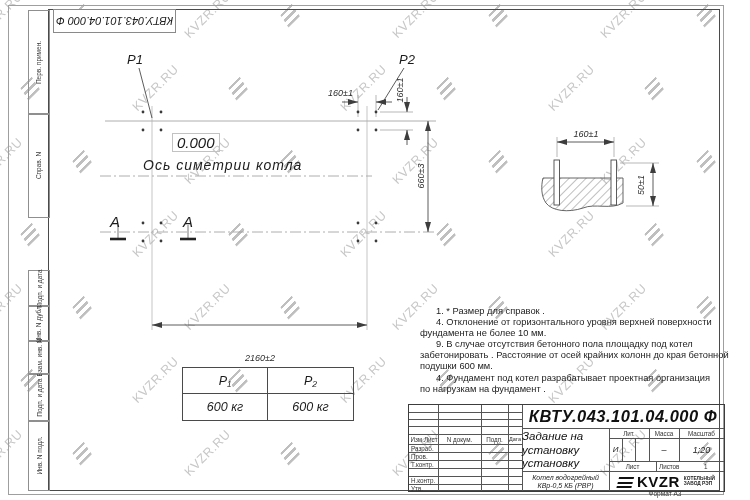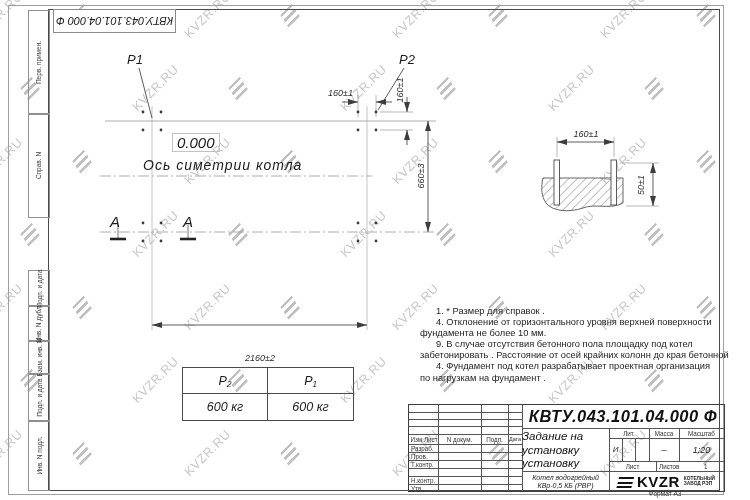--- a/index.html
+++ b/index.html
@@ -228,27 +228,28 @@
 
     <div class="dtext dim ctr" style="left:562px;top:129px;width:48px;">160±1</div>
     <div class="dtext dim rot" style="left:622px;top:180px;width:38px;">50±1</div>
 
     <div class="notes">
       <div class="ind">1. * Размер для справок .</div>
       <div class="ind">4. Отклонение от горизонтального уровня верхней поверхности</div>
       <div>фундамента не более  10  мм.</div>
       <div class="ind">9. В случае отсутствия бетонного пола площадку под котел</div>
       <div>забетонировать . Расстояние от осей крайних колонн до края бетонной</div>
+      <div>подушки  600  мм.</div>
       <div class="ind">4. Фундамент под котел разрабатывает проектная организация</div>
       <div>по нагрузкам на фундамент .</div>
     </div>
 
     <div class="ltable">
+      <div>P₁</div>
       <div>P₂</div>
-      <div>P₁</div>
       <div>600 кг</div>
       <div>600 кг</div>
     </div>
 
     <div class="tb">
 
       <div class="v" style="left:29px;"></div>
       <div class="v" style="left:72px;"></div>
       <div class="v" style="left:99px;"></div>
       <div class="v" style="left:113px;"></div>

